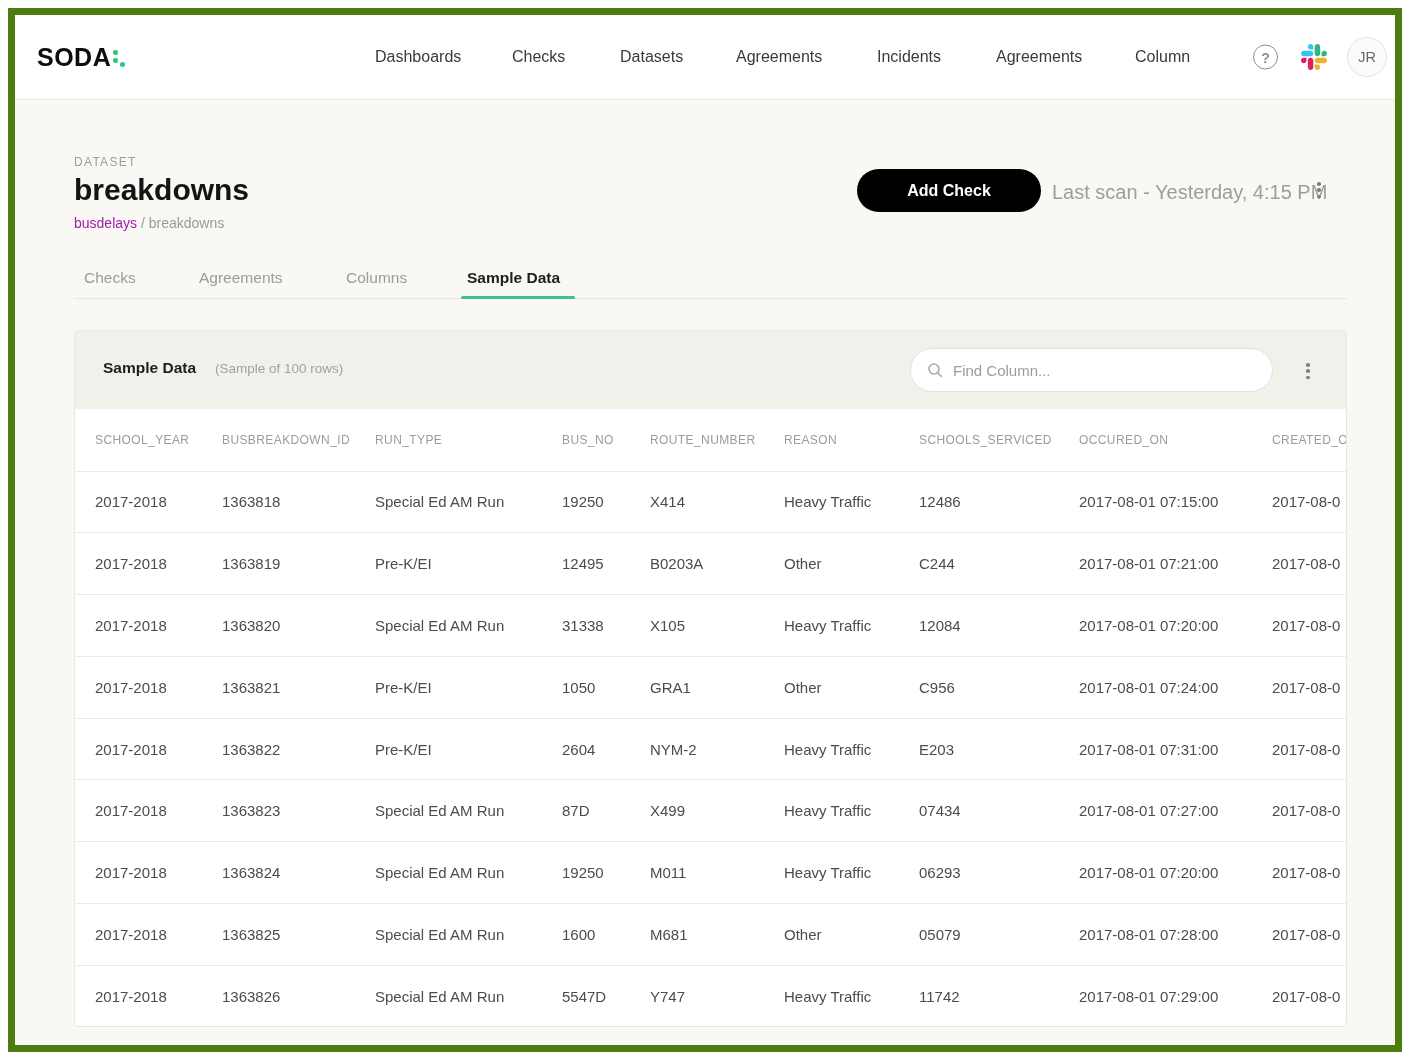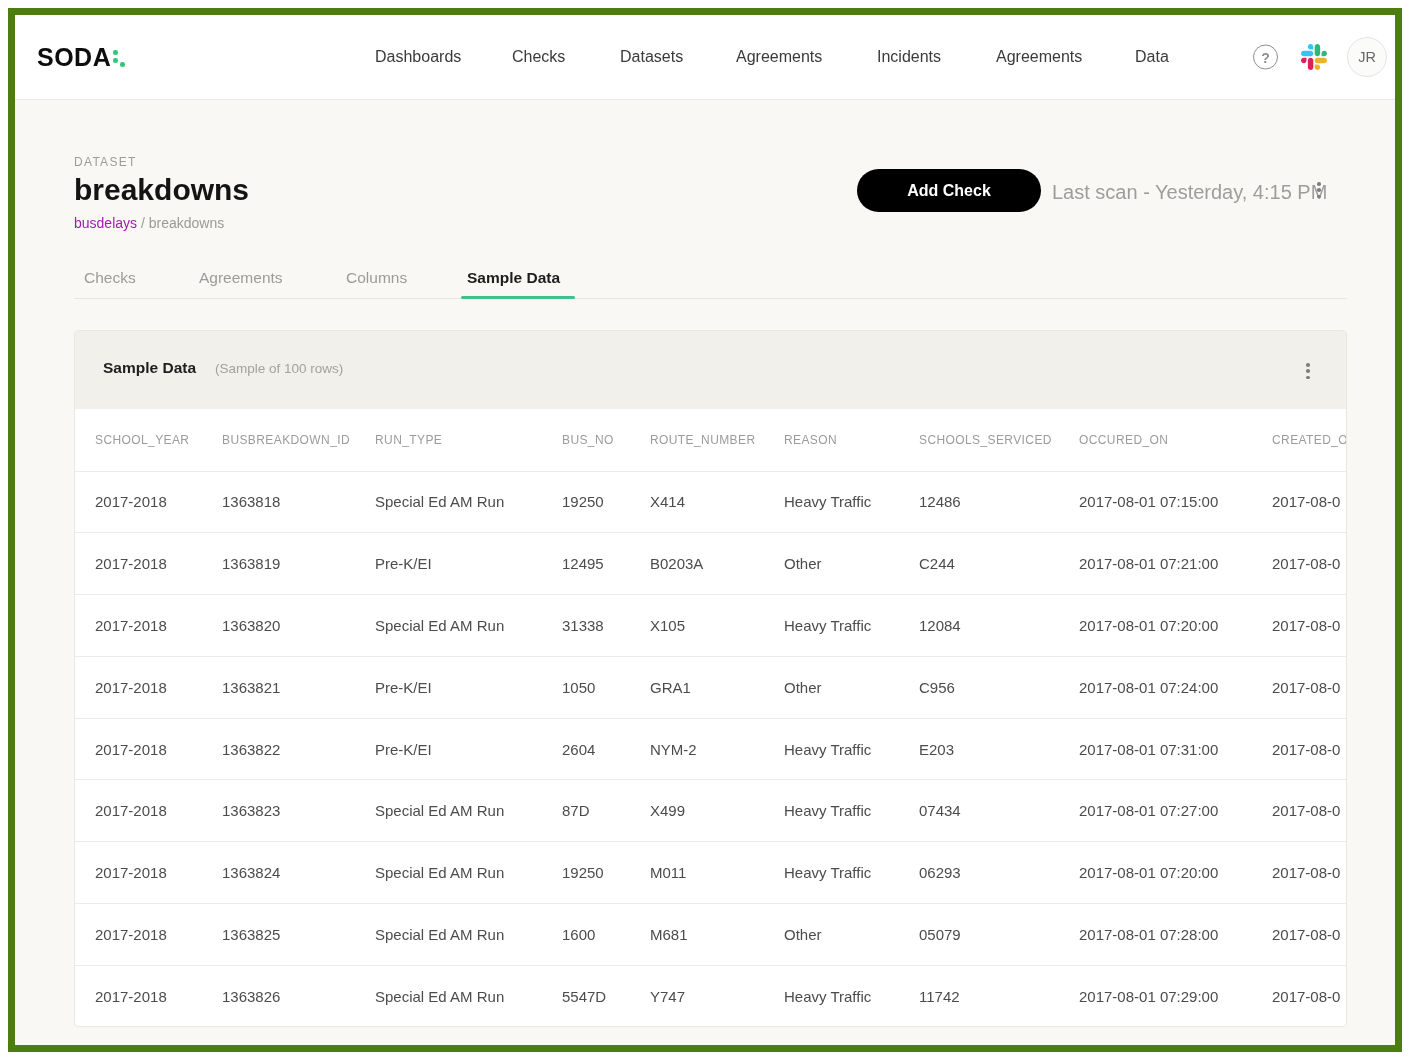--- a/index.html
+++ b/index.html
@@ -80,21 +80,21 @@
           <i style="background: rgb(47, 200, 119);"></i>
           <i style="background: rgb(47, 200, 119);"></i>
         </span>
     </div>
     <span class="nav-link" style="position: absolute; left: 360px; top: 50%; transform: translateY(-50%);">Dashboards</span>
       <span class="nav-link" style="position: absolute; left: 497px; top: 50%; transform: translateY(-50%);">Checks</span>
       <span class="nav-link" style="position: absolute; left: 605px; top: 50%; transform: translateY(-50%);">Datasets</span>
       <span class="nav-link" style="position: absolute; left: 721px; top: 50%; transform: translateY(-50%);">Agreements</span>
       <span class="nav-link" style="position: absolute; left: 862px; top: 50%; transform: translateY(-50%);">Incidents</span>
       <span class="nav-link" style="position: absolute; left: 981px; top: 50%; transform: translateY(-50%);">Agreements</span>
-      <span class="nav-link" style="position: absolute; left: 1120px; top: 50%; transform: translateY(-50%);">Data</span>
+      <span class="nav-link" style="position: absolute; left: 1120px; top: 50%; transform: translateY(-50%);">Column</span>
       <nav id="primary-nav"></nav>
     <div class="help-circle">
       <span>?</span>
     </div>
     <div class="slack">
       <svg viewBox="0 0 122.8 122.8" width="26" height="26">
         <path d="M25.8 77.6c0 7.1-5.8 12.9-12.9 12.9S0 84.7 0 77.6s5.8-12.9 12.9-12.9h12.9v12.9z" fill="#E01E5A"></path>
         <path d="M32.3 77.6c0-7.1 5.8-12.9 12.9-12.9s12.9 5.8 12.9 12.9v32.3c0 7.1-5.8 12.9-12.9 12.9s-12.9-5.8-12.9-12.9V77.6z" fill="#E01E5A"></path>
         <path d="M45.2 25.8c-7.1 0-12.9-5.8-12.9-12.9S38.1 0 45.2 0s12.9 5.8 12.9 12.9v12.9H45.2z" fill="#36C5F0"></path>
         <path d="M45.2 32.3c7.1 0 12.9 5.8 12.9 12.9s-5.8 12.9-12.9 12.9H12.9C5.8 58.1 0 52.3 0 45.2s5.8-12.9 12.9-12.9h32.3z" fill="#36C5F0"></path>
@@ -128,20 +128,27 @@
       <span class="tab" style="left: 331px;">Columns</span>
       <span class="tab active" style="left: 452px;">Sample Data</span>
     </div>
   <div class="tabs-line"></div>
   <div class="tab-underline" style="background: rgb(60, 194, 138);"></div>
 
   <section class="panel">
     <div class="panel-head" style="background: rgb(241, 240, 235);">
       <span class="panel-title">Sample Data</span>
       <span class="panel-sub">(Sample of 100 rows)</span>
+      <div class="find-col">
+        <svg width="16" height="16" viewBox="0 0 16 16">
+          <circle cx="7" cy="7" r="5" fill="none" stroke="#a8a8a5" stroke-width="1.6"></circle>
+          <line x1="10.8" y1="10.8" x2="14.5" y2="14.5" stroke="#a8a8a5" stroke-width="1.6" stroke-linecap="round"></line>
+        </svg>
+        <input type="text" placeholder="Find Column..." style="">
+      </div>
       <div class="kebab panel-kebab">
           <i></i>
           <i></i>
           <i></i>
         </div>
     </div>
     <table class="sample">
       <colgroup>
           <col>
           <col>

